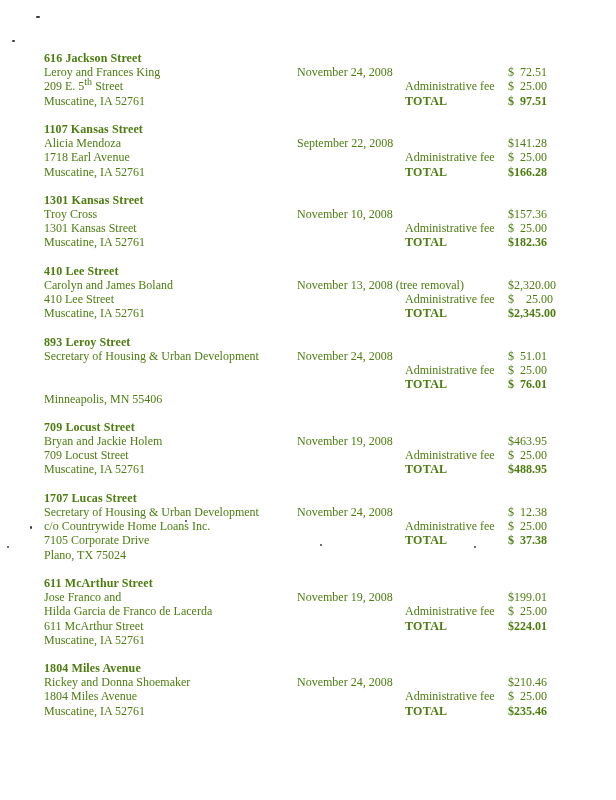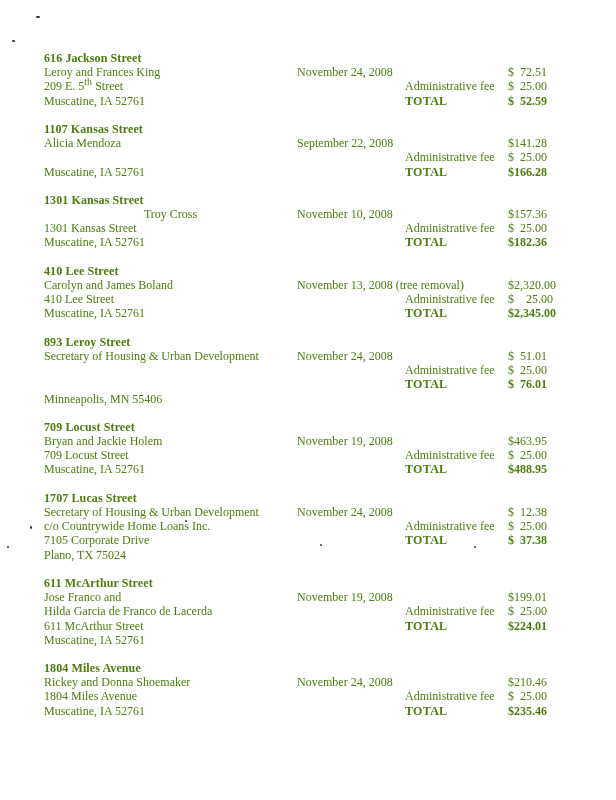--- a/index.html
+++ b/index.html
@@ -73,36 +73,37 @@
   <div class="entry">
         <div class="title">616 Jackson Street</div>
         <div class="addr" style="grid-row: 2;">Leroy and Frances King</div>
         <div class="addr" style="grid-row: 3;"><span>209 E. 5</span><sup>th</sup><span> Street</span></div>
         <div class="addr" style="grid-row: 4;">Muscatine, IA 52761</div>
         <div class="date">November 24, 2008</div>
         <div class="feelbl">Administrative fee</div>
         <div class="totlbl">TOTAL</div>
         <div class="amt r2">$  72.51</div>
         <div class="amt r3">$  25.00</div>
-        <div class="amt r4">$  52.59</div>
+        <div class="amt r4">$  97.51</div>
       </div>
       <div class="entry">
         <div class="title">1107 Kansas Street</div>
         <div class="addr" style="grid-row: 2;">Alicia Mendoza</div>
+        <div class="addr" style="grid-row: 3;">1718 Earl Avenue</div>
         <div class="addr" style="grid-row: 4;">Muscatine, IA 52761</div>
         <div class="date">September 22, 2008</div>
         <div class="feelbl">Administrative fee</div>
         <div class="totlbl">TOTAL</div>
         <div class="amt r2">$141.28</div>
         <div class="amt r3">$  25.00</div>
         <div class="amt r4">$166.28</div>
       </div>
       <div class="entry">
         <div class="title">1301 Kansas Street</div>
-        <div class="addr" style="grid-row: 2; text-align: center;">Troy Cross</div>
+        <div class="addr" style="grid-row: 2;">Troy Cross</div>
         <div class="addr" style="grid-row: 3;">1301 Kansas Street</div>
         <div class="addr" style="grid-row: 4;">Muscatine, IA 52761</div>
         <div class="date">November 10, 2008</div>
         <div class="feelbl">Administrative fee</div>
         <div class="totlbl">TOTAL</div>
         <div class="amt r2">$157.36</div>
         <div class="amt r3">$  25.00</div>
         <div class="amt r4">$182.36</div>
       </div>
       <div class="entry">

